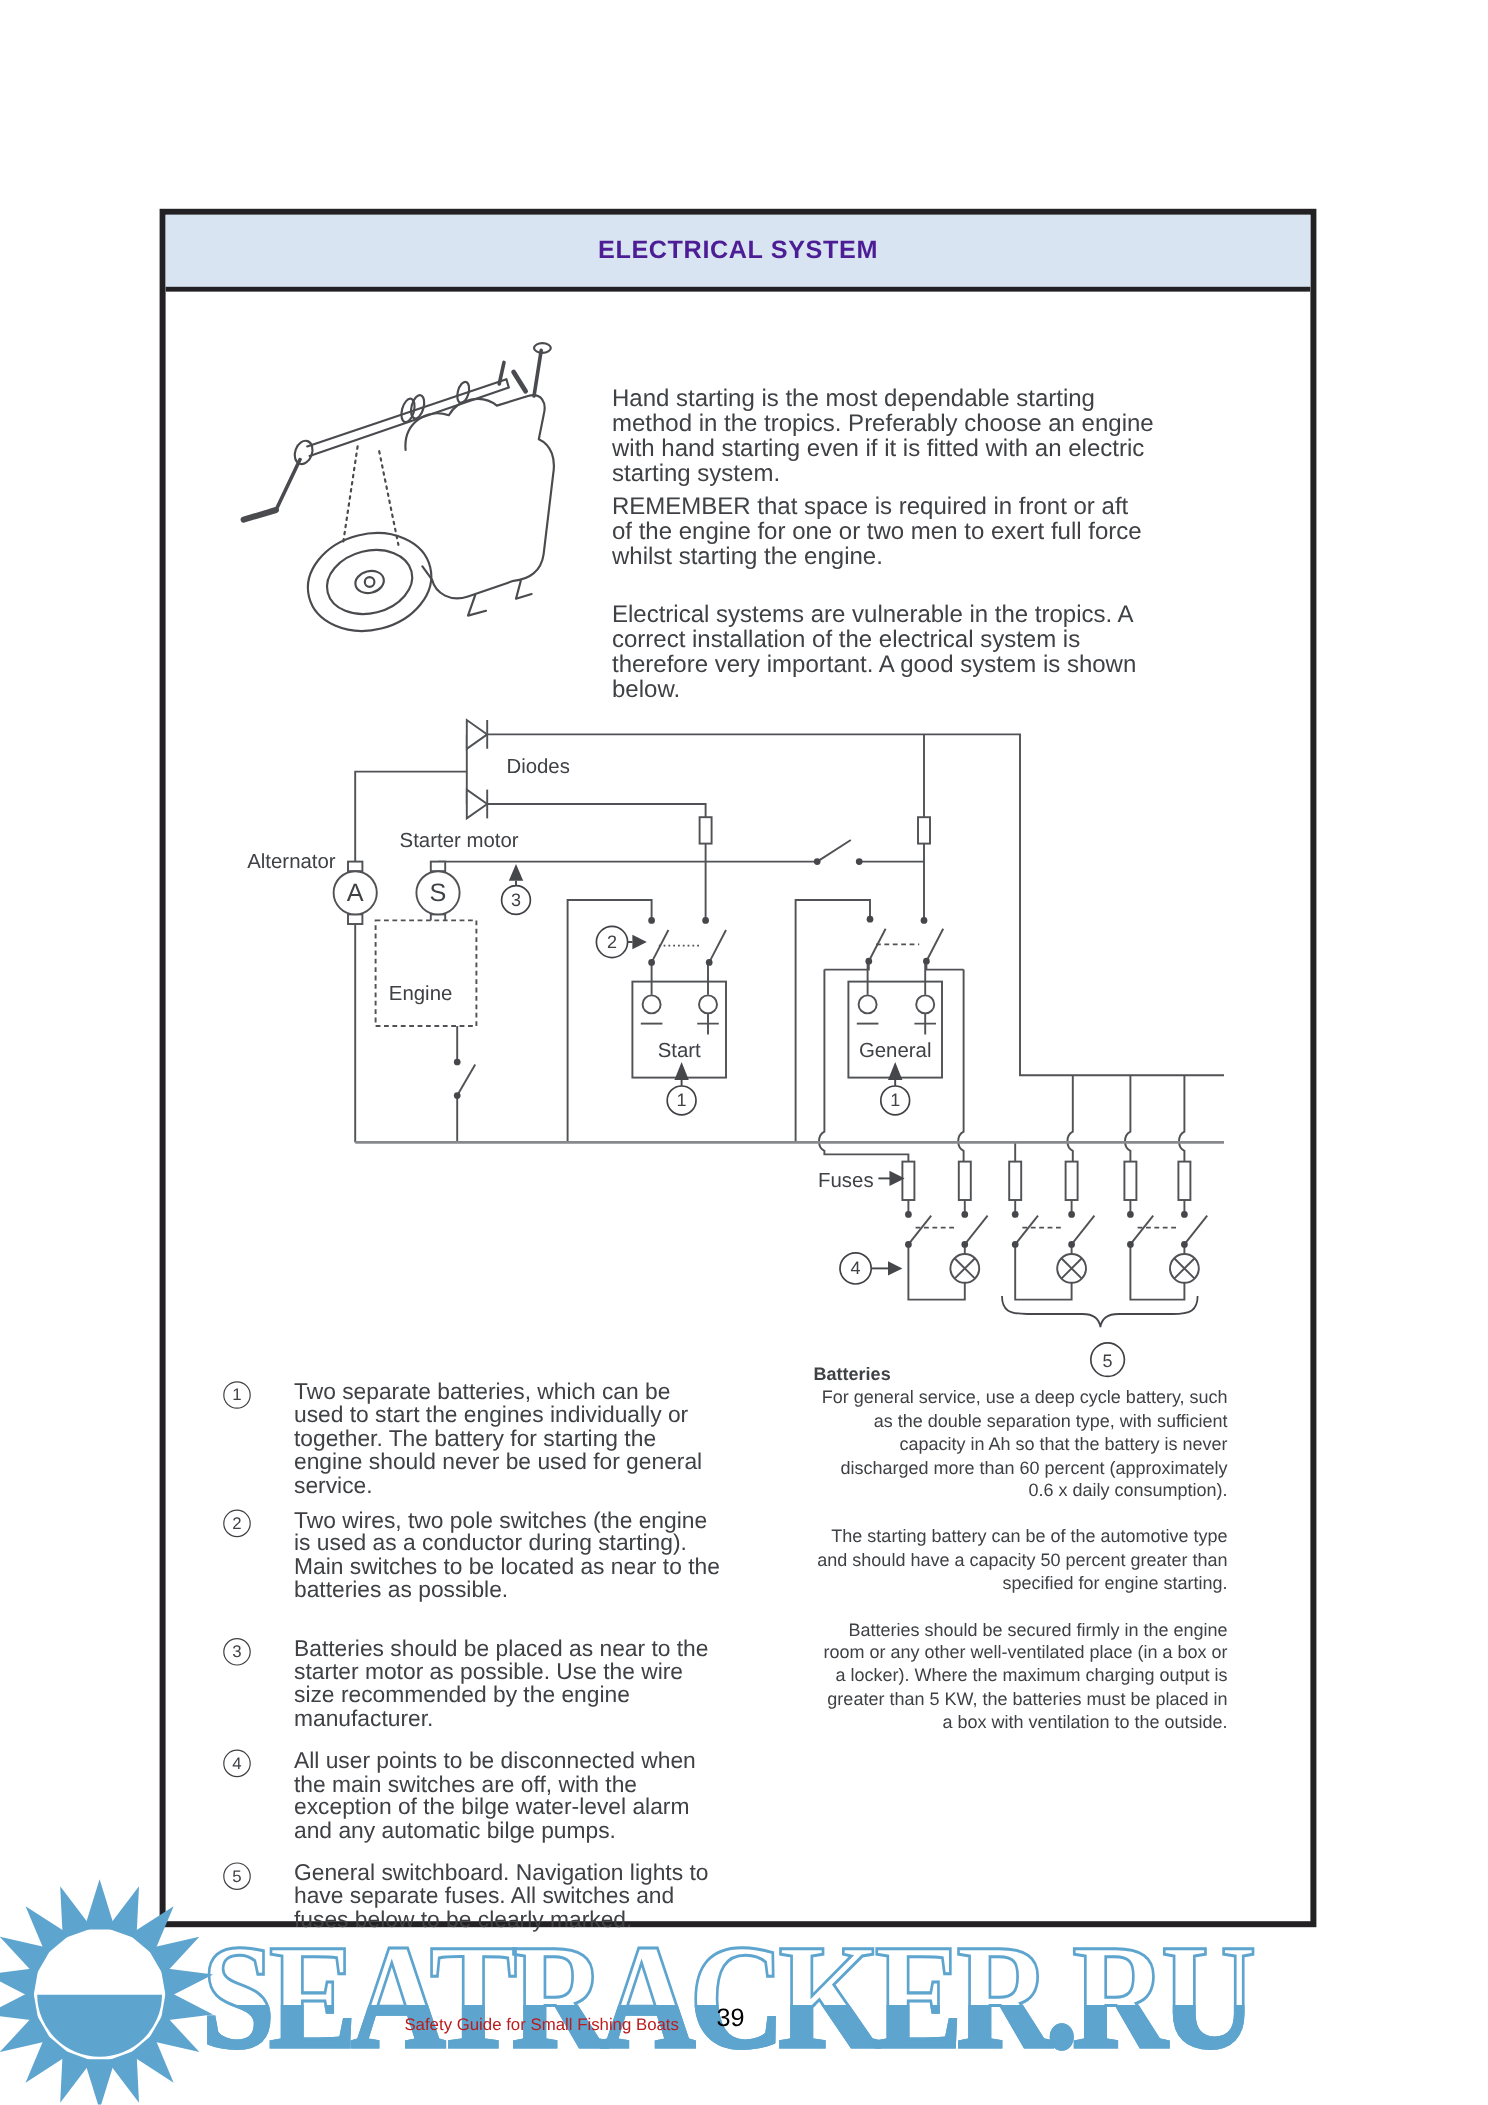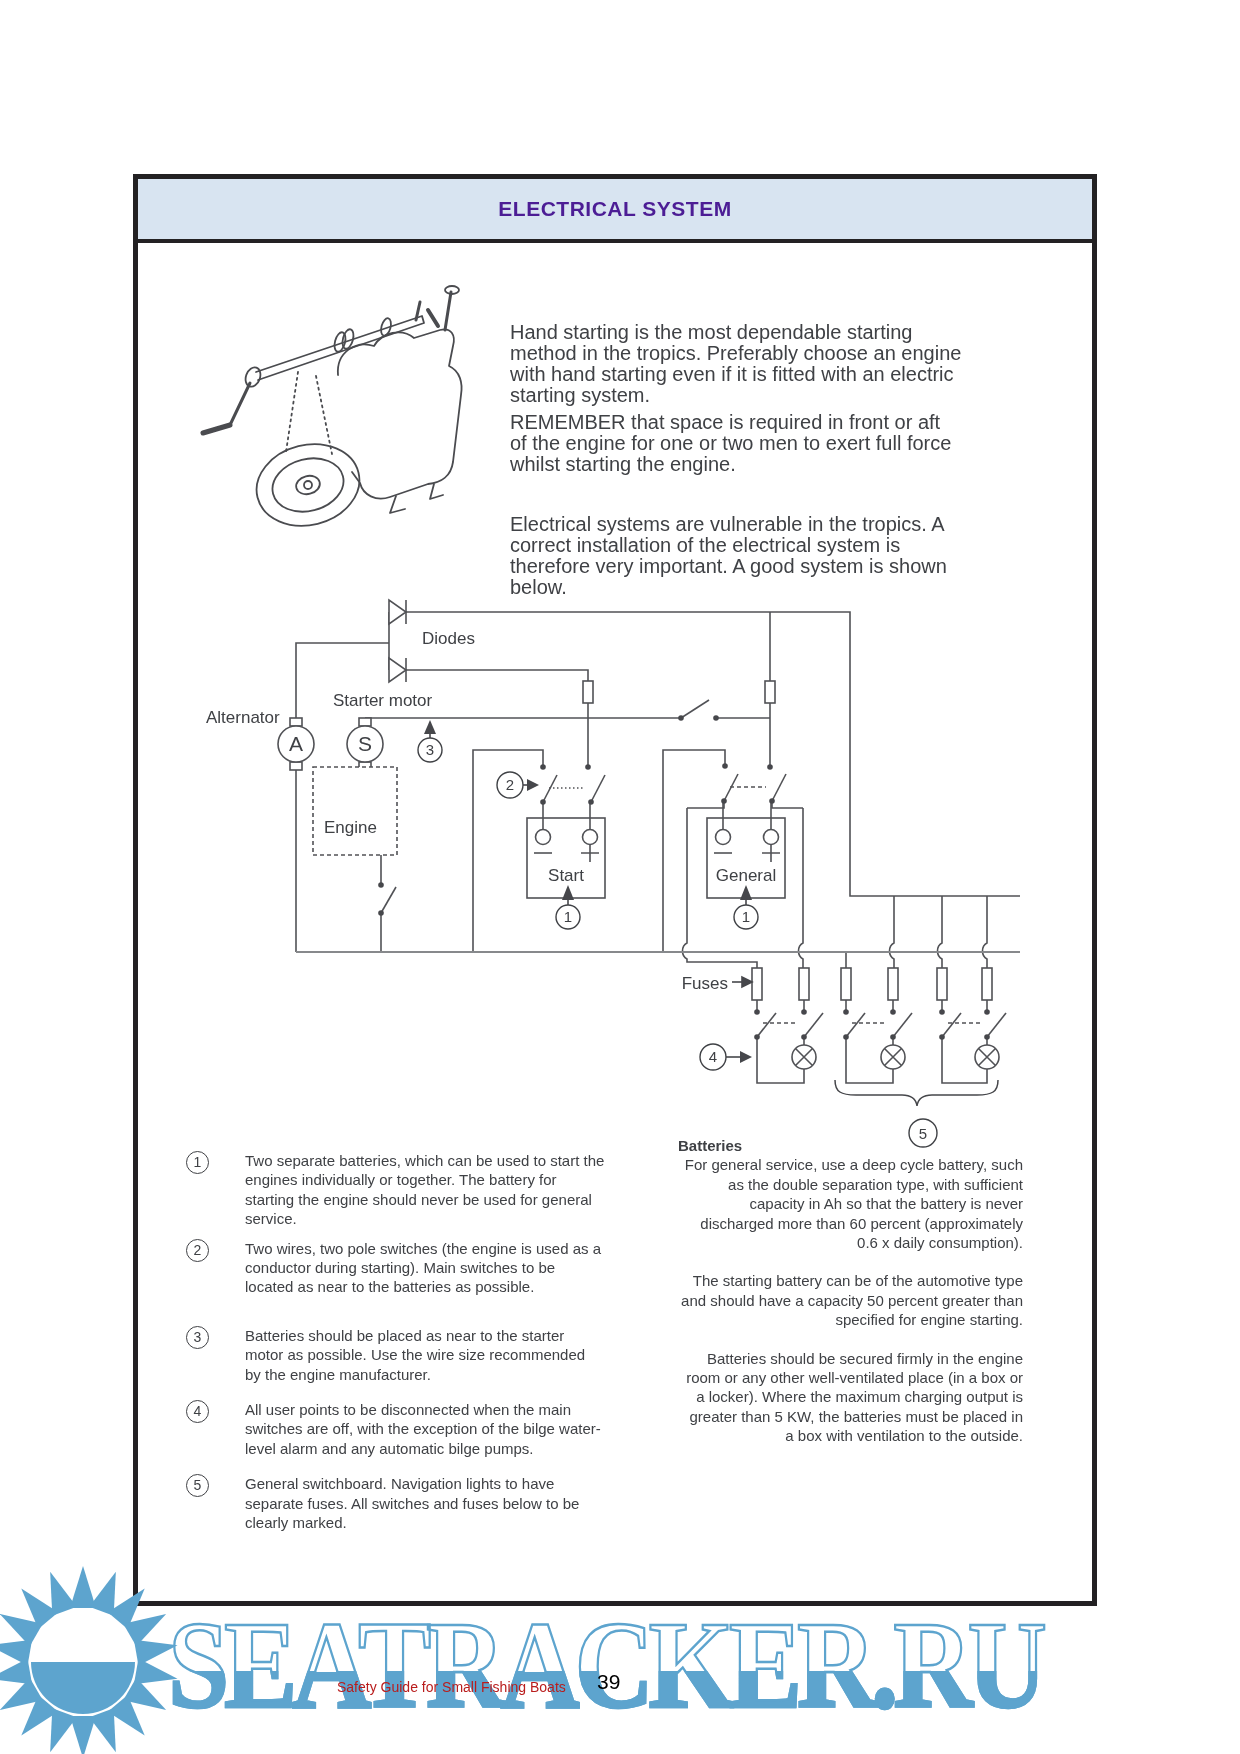--- a/index.html
+++ b/index.html
@@ -6,32 +6,32 @@
   .page{position:relative;width:1240px;height:1754px;background:#fff;overflow:hidden;
         font-family:"Liberation Sans", sans-serif;color:#3f4145;}
   .frame{position:absolute;left:133px;top:174px;width:954px;height:1422px;
          border:5px solid #232123;background:#fff;}
   .header-bar{position:absolute;left:0;top:0;width:100%;height:60px;background:#d8e4f1;
               border-bottom:4px solid #232123;display:flex;align-items:center;justify-content:center;}
   .header-bar span{font-size:21px;font-weight:bold;letter-spacing:.5px;color:#4c1d95;}
   .intro{position:absolute;left:510px;top:322px;width:452px;font-size:20px;line-height:21px;}
   .intro p{margin:0;}
   .intro p.p2{margin-top:6px;}
-  .intro p.p3{margin-top:39px;}
+  .intro p.p3{margin-top:27px;}
   .engine-art{position:absolute;left:190px;top:280px;}
   .diagram{position:absolute;left:180px;top:530px;}
   .diagram .wire path, .diagram .wire line{stroke:#515256;stroke-width:1.6;fill:none;}
   .diagram text{fill:#3f4145;font-size:17px;font-family:"Liberation Sans",sans-serif;}
   .diagram .cnum{font-size:15px;}
   .diagram .letter{font-size:21px;}
   .notes{position:absolute;left:186px;top:1151px;width:430px;}
   .note{display:flex;margin:0 0 16px 0;}
   .note .ncirc{flex:0 0 auto;width:21px;height:21px;border:1.4px solid #3f4145;border-radius:50%;
                text-align:center;line-height:21px;font-size:14px;margin-top:0;}
-  .note p{margin:0 0 0 36px;width:360px;font-size:15px;line-height:19.4px;}
+  .note p{margin:0 0 0 36px;width:360px;font-size:19px;line-height:19.4px;}
   .note.gap-a{margin-bottom:10px;}
   .note.gap-b{margin-bottom:29px;}
   .bat-col{position:absolute;left:678px;top:1136px;width:345px;font-size:15px;line-height:19.4px;}
   .bat-col h3{margin:0;font-size:15px;line-height:19.4px;}
   .bat-col p{margin:0 0 19px 0;text-align:right;}
   .bat-col p.first{margin-top:0;}
   .watermark{position:absolute;left:168px;top:1594px;width:1100px;
              font-family:"Liberation Serif",serif;font-weight:bold;font-size:125px;
              letter-spacing:-6px;white-space:nowrap;
              transform:scale(0.88,1.0);transform-origin:left top;

